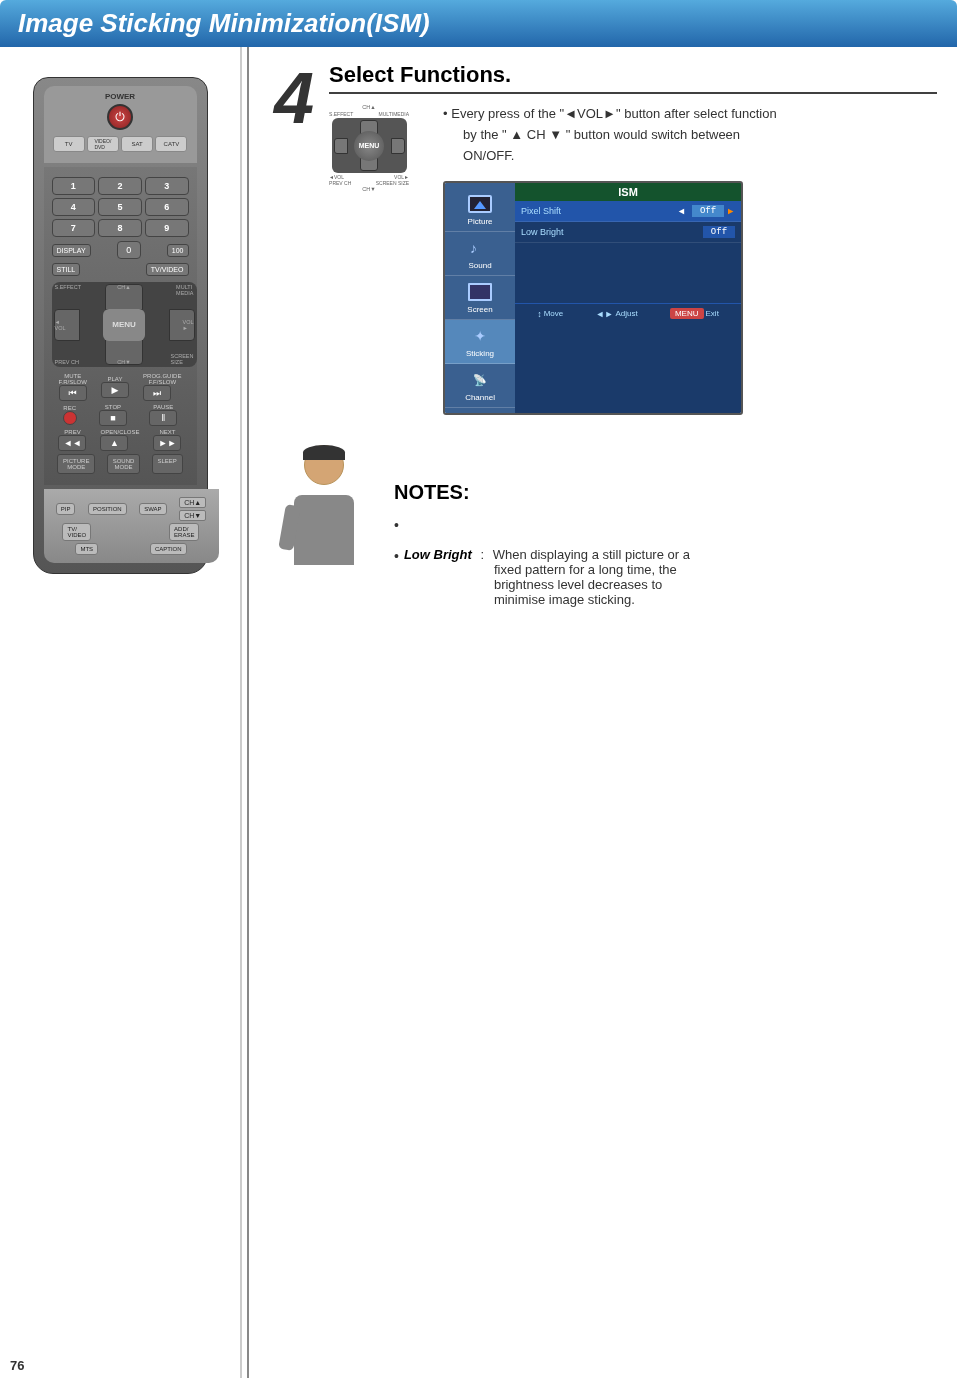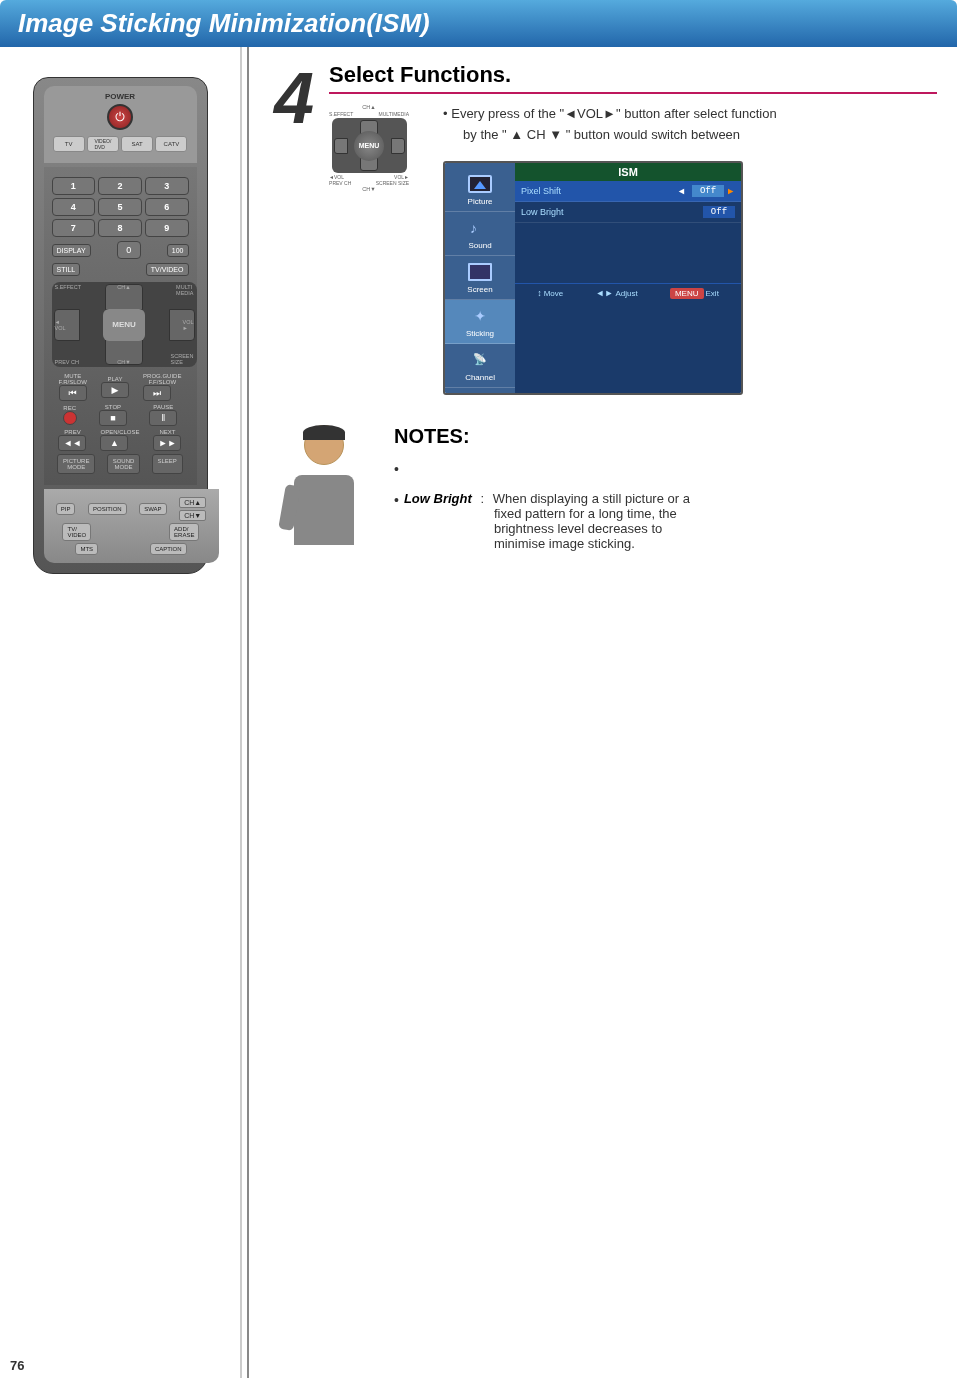--- a/index.html
+++ b/index.html
@@ -275,21 +275,21 @@
       margin-right: 15px;
       font-style: italic;
     }
     .step-content {
       flex: 1;
     }
     .step-title {
       font-size: 22px;
       font-weight: bold;
       color: #000;
-      border-bottom: 2px solid #be185d;
+      border-bottom: 2px solid #404040;
       padding-bottom: 4px;
       margin-bottom: 10px;
     }
     .step-text {
       font-size: 13px;
       color: #333;
       line-height: 1.6;
     }
     .step-text-indent {
       padding-left: 20px;
@@ -544,20 +544,21 @@
       justify-content: center;
     }
     .notes-content {
       flex: 1;
     }
     .notes-title {
       font-size: 20px;
       font-weight: bold;
       color: #000;
       margin-bottom: 12px;
+      margin-top: 36px;
     }
     .note-item {
       display: flex;
       margin-bottom: 14px;
       font-size: 13px;
       color: #333;
     }
     .note-bullet {
       font-size: 14px;
       margin-right: 5px;
@@ -860,20 +861,23 @@
             </div>
             <div style="font-size:5.5px; color:#666; text-align:center;">CH▼</div>
           </div>
 
           <div style="flex:1;">
             <p class="step-text">
               • Every press of the "◄VOL►" button after select function
             </p>
             <p class="step-text step-text-indent">
               by the " ▲ CH ▼ " button would switch between
+            </p>
+            <p class="step-text step-text-indent">
+              ON/OFF.
             </p>
 
             <div style="margin-top: 15px;">
               <div class="ism-screen">
                 <div class="ism-sidebar">
 
                   <div class="ism-menu">
                     <div class="ism-menu-item">
                       <div class="ism-menu-icon">
                         <div class="icon-picture"></div>

